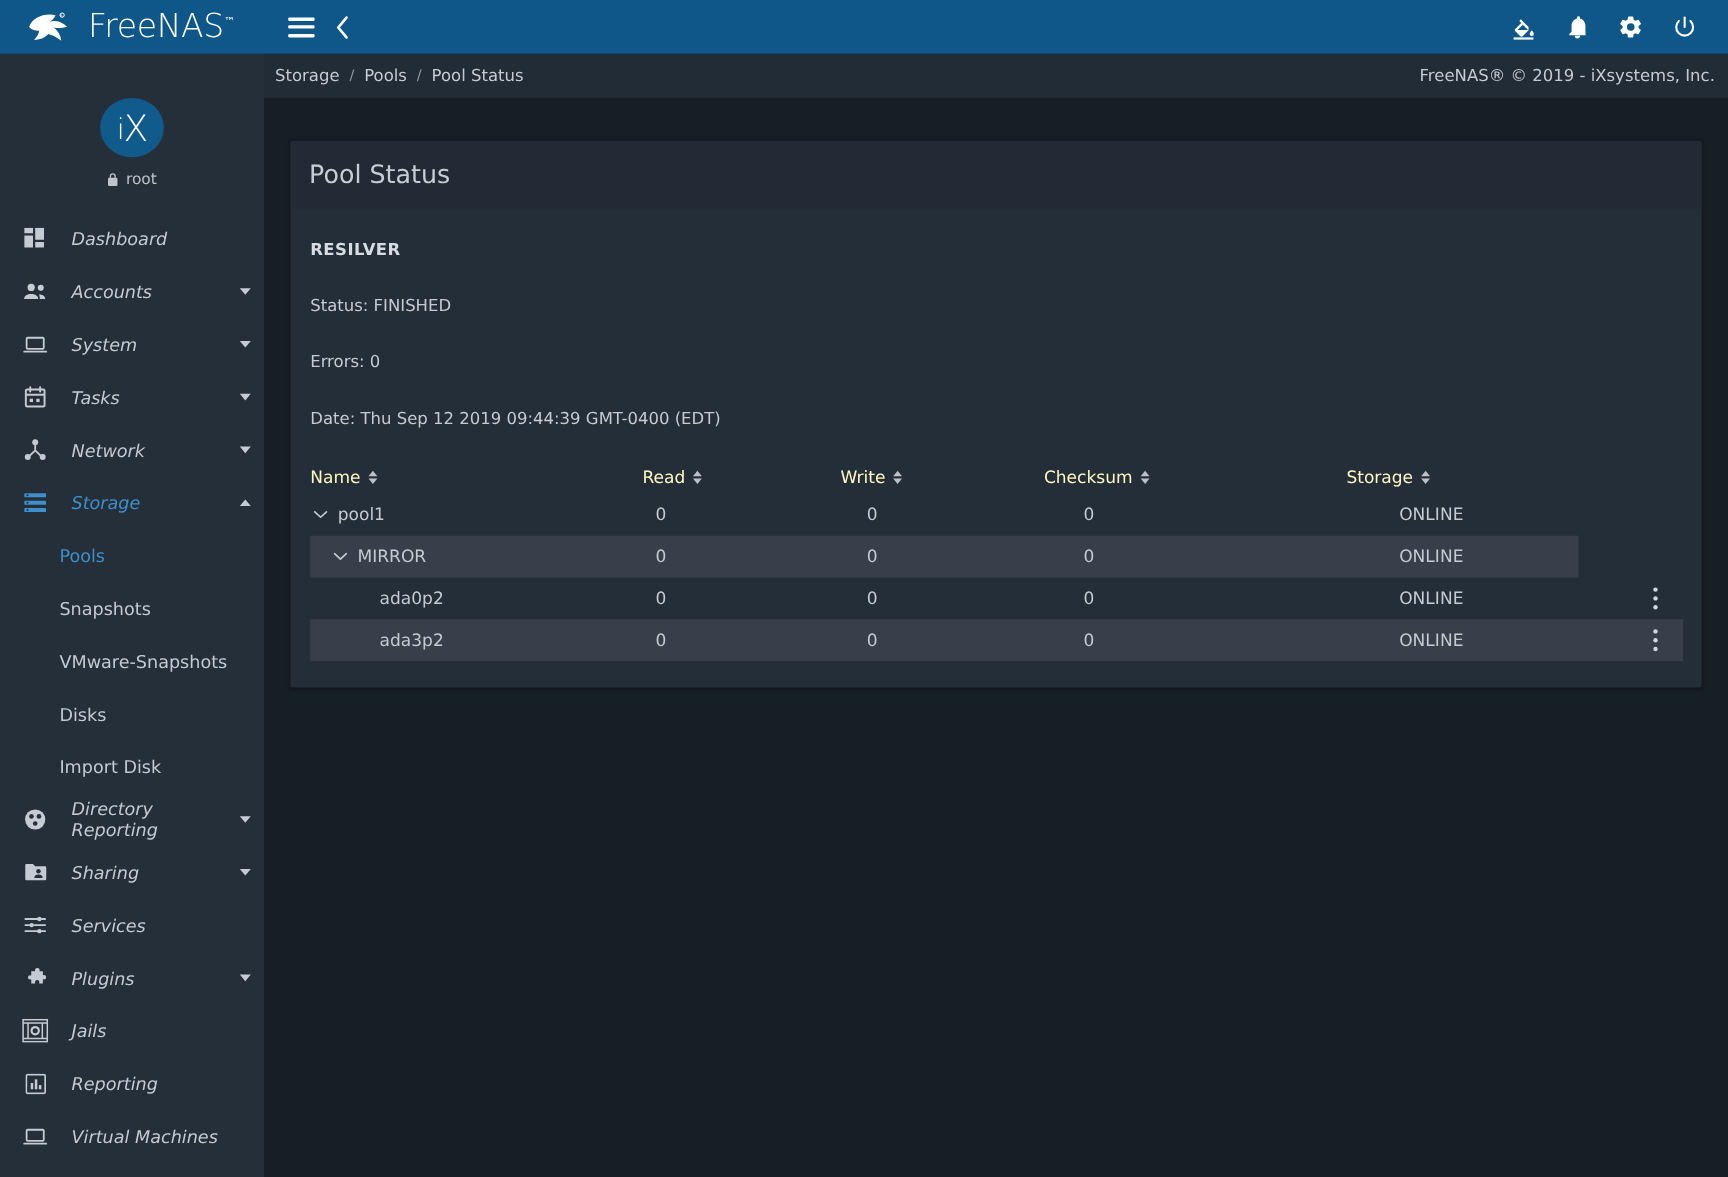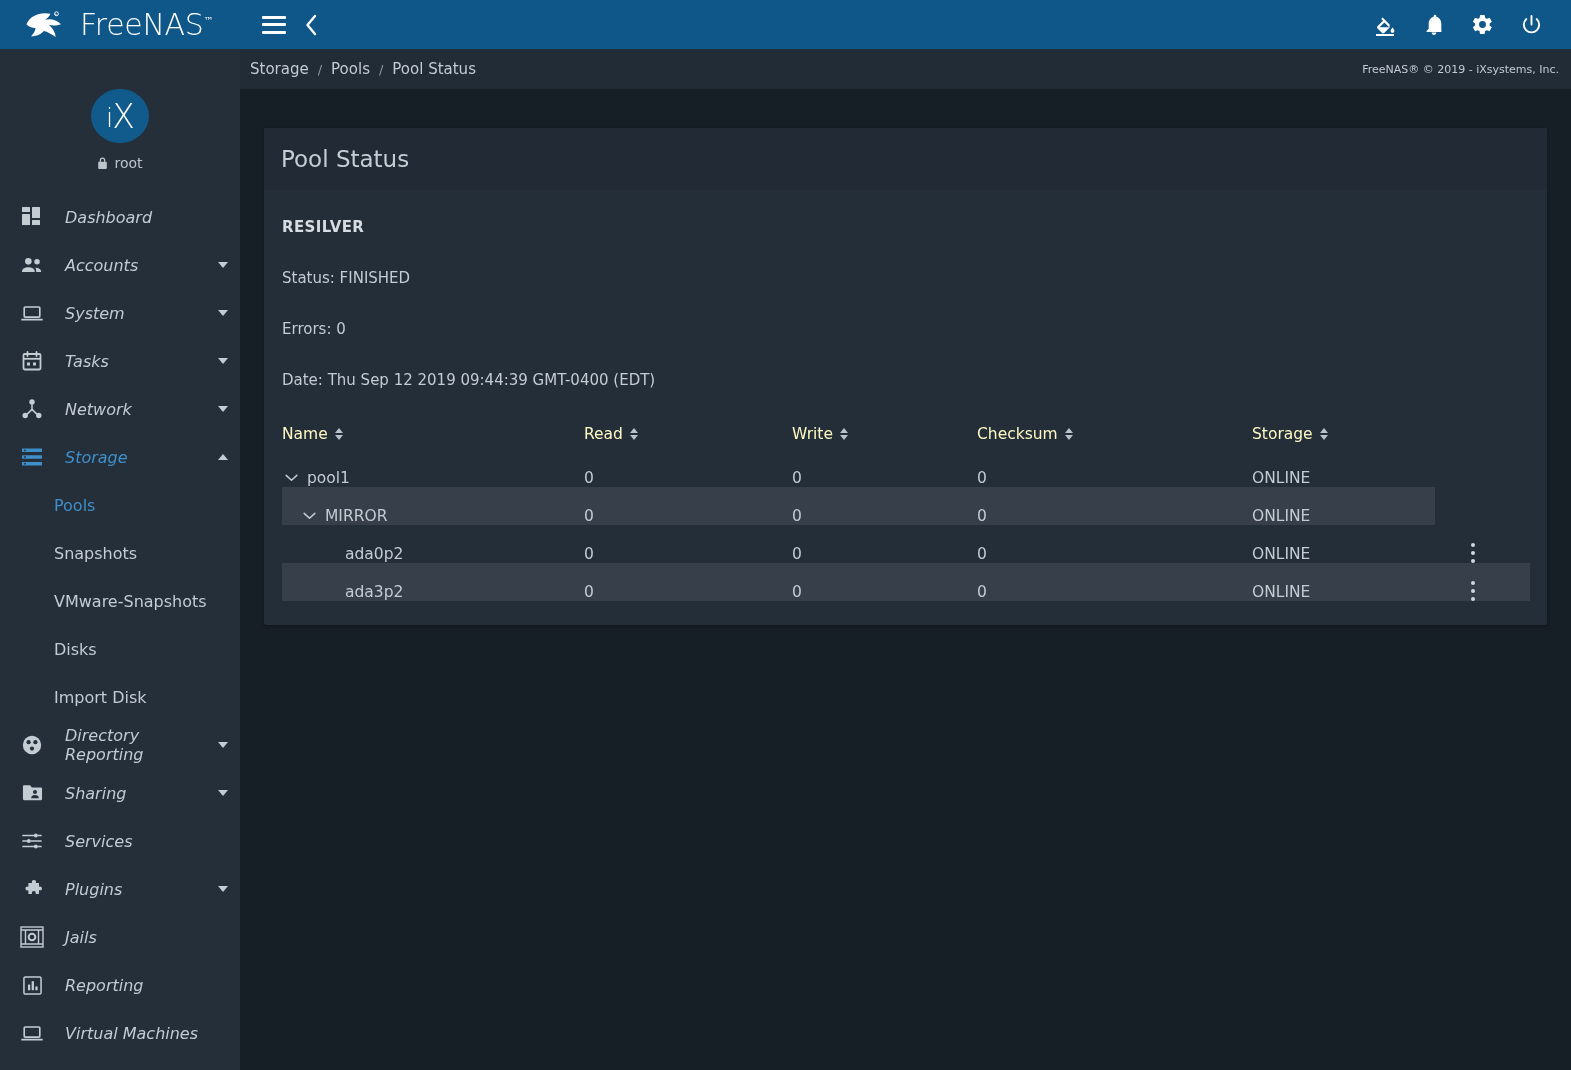--- a/index.html
+++ b/index.html
@@ -86,21 +86,21 @@
     position: absolute; top: 49px; left: 240px; width: 1331px; height: 1021px;
     background: #161e26;
   }
   .breadcrumb-bar {
     height: 40px; background: #222c36; display: flex; align-items: center;
     padding: 0 12px 0 10px; color: #c3cbd3; font-size: 15px;
   }
   .bc-item { color: #c3cbd3; cursor: pointer; }
   .bc-sep { color: #8e99a3; margin: 0 9px; font-size: 13px; }
   .bc-spacer { flex: 1 1 auto; }
-  .copyright { color: #c3cbd3; font-size: 11px; }
+  .copyright { color: #c3cbd3; font-size: 15px; }
 
   .card {
     position: absolute; left: 24px; top: 79px; width: 1283px;
     background: #242e38; border-radius: 2px;
     box-shadow: 0 1px 3px rgba(0,0,0,0.35);
     overflow: hidden;
   }
   .card-head {
     height: 62px; background: #222b35; display: flex; align-items: center;
     padding-left: 17px;
@@ -114,42 +114,42 @@
   .info-line { color: #c3cbd3; font-size: 15px; padding: 0 0 0 18px; margin-top: 33px; }
 
   
   .tbl { margin-top: 30px; width: 100%; }
   .tbl-row { display: flex; align-items: center; height: 38px; position: relative; }
   .tbl-head { height: 30px; }
   .tbl-head .c { color: #fef9c3; font-size: 15.5px; display: flex; align-items: center; gap: 7px; }
   .c { color: #c3cbd3; font-size: 15.5px; }
   .c-name { width: 320px; flex: 0 0 320px; padding-left: 18px; display: flex; align-items: center; }
   .c-read { width: 180px; flex: 0 0 180px; }
-  .c-write { width: 185px; flex: 0 0 185px; margin-left: 28px; }
+  .c-write { width: 185px; flex: 0 0 185px; }
   .c-check { width: 275px; flex: 0 0 275px; }
   .c-status { width: 215px; flex: 0 0 215px; }
   .c-menu { flex: 1 1 auto; display: flex; align-items: center; }
   .sort-ico { display: inline-block; width: 9px; height: 14px; position: relative; }
   .sort-ico i { position: absolute; left: 0; width: 0; height: 0;
     border-left: 4.5px solid transparent; border-right: 4.5px solid transparent; }
   .sort-ico i.up { top: 1px; border-bottom: 5px solid #b9c1c9; }
   .sort-ico i.dn { bottom: 1px; border-top: 5px solid #b9c1c9; }
   .expander {
     width: 18px; height: 18px; margin-right: 7px; color: #c3cbd3;
     display: inline-flex; align-items: center; justify-content: center; cursor: pointer;
   }
   .kebab {
     width: 4px; display: flex; flex-direction: column; gap: 4px; cursor: pointer;
     margin-left: 4px;
   }
   .kebab b { display: block; width: 4px; height: 4px; border-radius: 50%; background: #cfd6dc; }
   .rowbg {
     position: absolute; left: 18px; top: 0; height: 38px; background: #37404a; z-index: 0;
   }
-  .rowcontent { position: relative; z-index: 1; display: flex; align-items: flex-end; width: 100%; height: 100%; }
+  .rowcontent { position: relative; z-index: 1; display: flex; align-items: center; width: 100%; height: 100%; gap: 12px; }
 </style>
 </head>
 <body>
 
 <div id="app">
 
   <div class="topbar">
     <div class="brand">
       <svg class="brand-logo" viewBox="0 0 64 48">
         <path fill="#ffffff" d="M6,23 C10,12 24,6 38,9 C36,13 34,15 31,17 C38,15 46,17 52,23 C46,25 41,25 36,24 C41,28 44,33 45,40 C39,36 34,33 29,32 C26,36 20,39 12,39 C16,35 18,31 18,28 C13,28 8,26 6,23 Z"></path>

